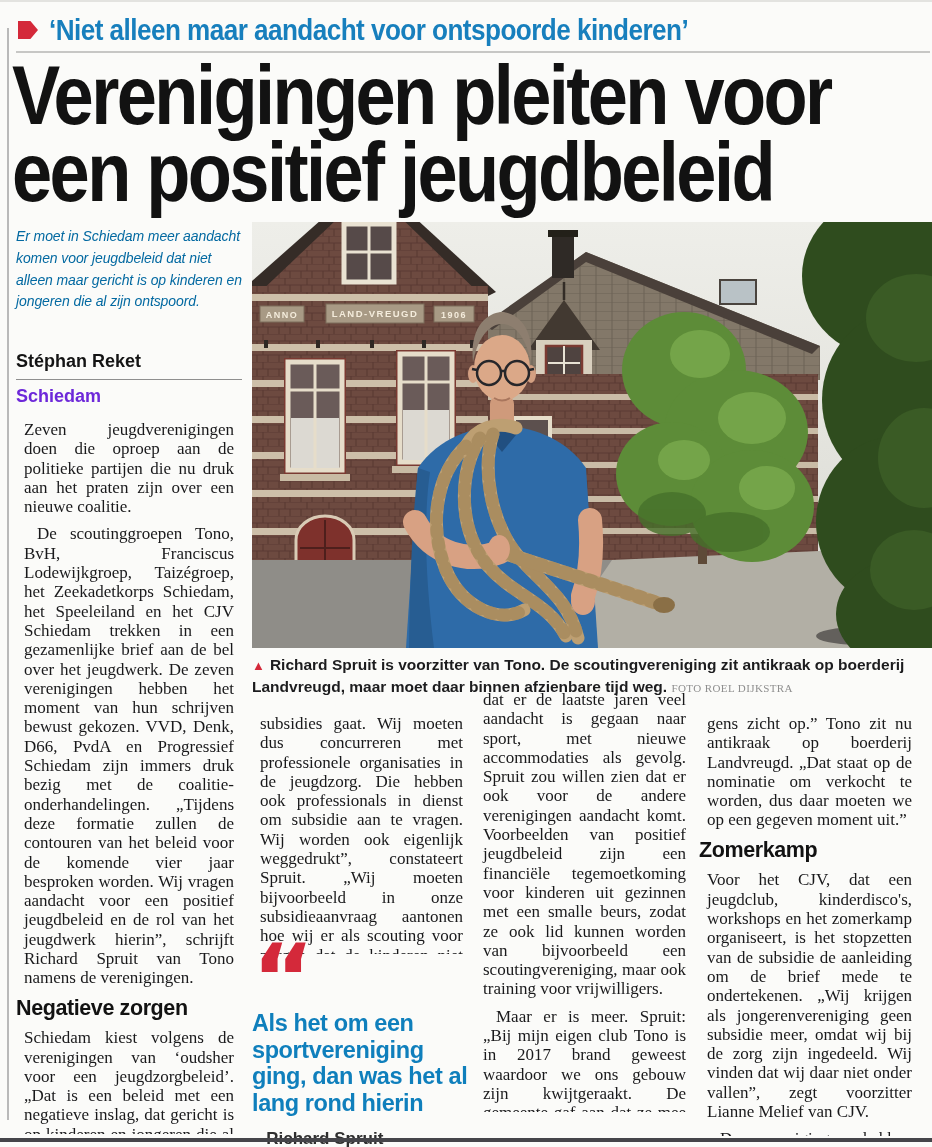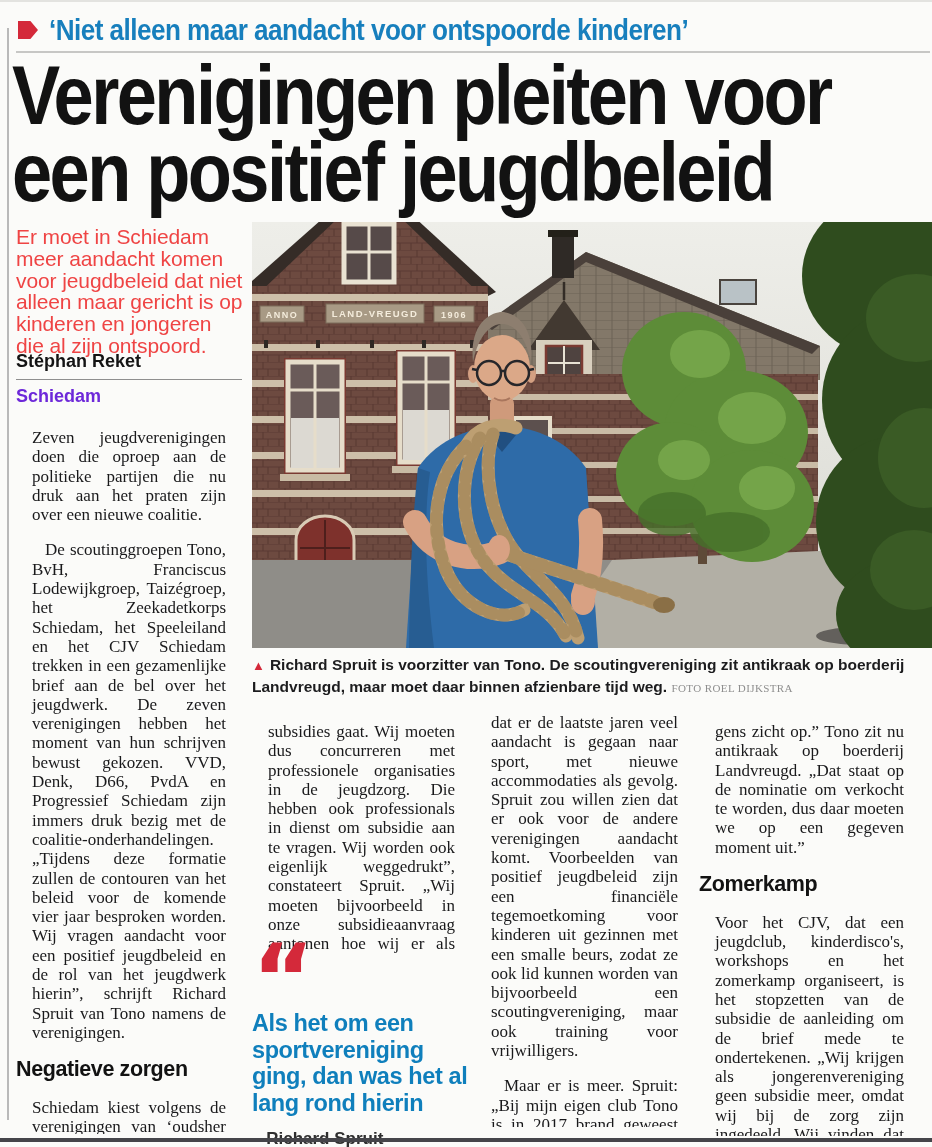--- a/index.html
+++ b/index.html
@@ -13,37 +13,37 @@
   .kicker-tag{width:20px;height:18px;background:#d4293a;flex:0 0 auto;
               clip-path:polygon(0 0,62% 0,100% 50%,62% 100%,0 100%);}
   .kicker-text{font-weight:bold;font-size:29px;line-height:1;color:#177fbd;letter-spacing:-0.6px;
                white-space:nowrap;transform:scaleX(0.9);transform-origin:left center;}
   .kicker-rule{position:absolute;left:16px;top:51px;width:914px;height:2px;background:#c7c7c5;}
 
   .headline{position:absolute;left:12px;top:57px;font-weight:bold;color:#121212;
             font-size:84px;line-height:77px;letter-spacing:-3px;white-space:nowrap;
             transform:scaleX(0.86);transform-origin:left top;}
 
-  .intro{position:absolute;left:16px;top:226px;width:227px;font-size:21px;line-height:21.8px;
-         color:#ef4444;letter-spacing:-0.1px;}
+  .intro{position:absolute;left:16px;top:226px;width:227px;font-size:14px;line-height:21.8px;
+         color:#0369a1;letter-spacing:-0.1px;font-style:italic;}
 
   .byline{position:absolute;left:16px;top:351px;width:226px;}
   .byline-name{font-weight:bold;font-size:18px;color:#141414;padding-bottom:7px;
                border-bottom:1.5px solid #8f8f8f;}
   .byline-loc{font-weight:bold;font-size:18px;color:#6d28d9;margin-top:6px;}
 
   .col{position:absolute;font-family:"Liberation Serif",serif;font-size:17px;line-height:19.3px;
        color:#19191b;text-align:justify;overflow:hidden;}
-  .col p{margin:16px;}
+  .col p{margin:8px;}
   .col p.ind{text-indent:13px;}
   .subhead{font-family:"Liberation Sans",sans-serif;font-weight:bold;font-size:21.5px;
            line-height:1.1;color:#121212;margin:9px 0 3px;letter-spacing:-0.4px;text-align:left;}
   #col1{left:16px;top:412px;width:226px;height:722px;}
   #col2{left:252px;top:706px;width:219px;height:248px;}
-  #col3{left:475px;top:697px;width:219px;height:430px;}
+  #col3{left:475px;top:682px;width:219px;height:430px;}
   #col4{left:699px;top:706px;width:221px;height:430px;}
 
   .photo{position:absolute;left:252px;top:222px;width:680px;height:426px;background:#0ea5e9;overflow:hidden;}
   .caption{position:absolute;left:252px;top:654px;width:678px;font-weight:bold;font-size:15.5px;
            line-height:21px;color:#1c1c1e;}
   .caption .marker{color:#d4293a;font-size:13px;margin-right:5px;}
   .caption .credit{font-weight:normal;font-size:11px;color:#8e8e8e;letter-spacing:0.4px;font-family:Liberation Serif, serif;}
 
   .pullquote{position:absolute;left:252px;top:944px;width:224px;}
   .pq-mark{font-family:"DejaVu Sans",sans-serif;font-weight:bold;font-size:95px;line-height:0.74;

